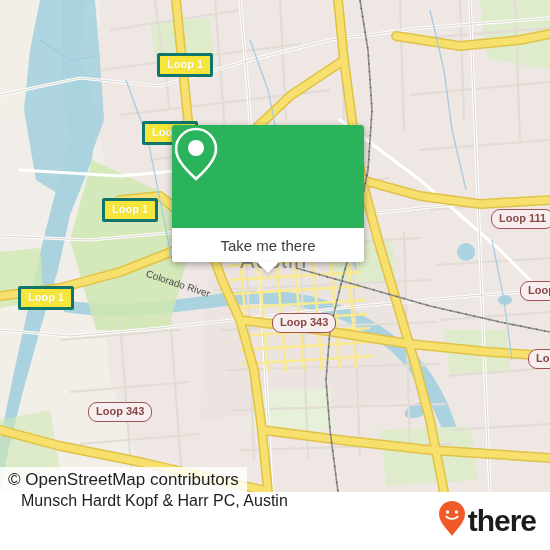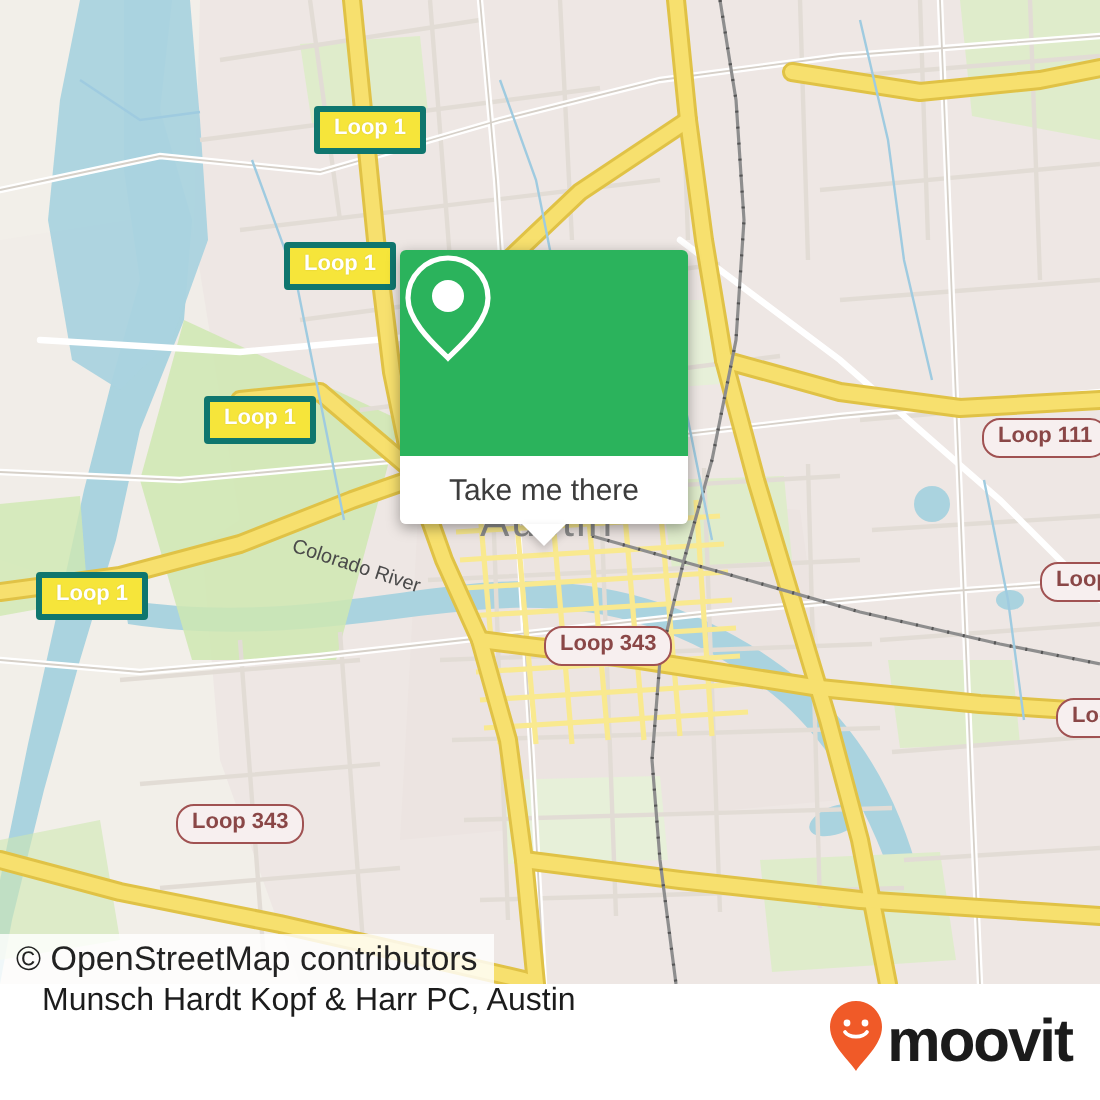--- a/index.html
+++ b/index.html
@@ -45,21 +45,21 @@
   .citylabel{
     position:absolute;
     font-size:22px;
     color:#8a8a8a;
     letter-spacing:1px;
     white-space:nowrap;
   }
 
   
   .popup{
-    position:absolute;left:200px;top:125px;width:144px;
+    position:absolute;left:172px;top:125px;width:192px;
     border-radius:3px;
     box-shadow:0 2px 7px rgba(0,0,0,.35);
     overflow:visible;
     z-index:40;
   }
   .popup-head{
     background:#2bb35c;
     height:103px;
     border-radius:3px 3px 0 0;
     display:flex;align-items:center;justify-content:center;
@@ -267,17 +267,17 @@
     <div class="bottom-title">Munsch Hardt Kopf &amp; Harr PC, Austin</div>
     <div class="moovit">
       <span>
         <svg width="30" height="38" viewBox="0 0 30 38">
           <path d="M15 1 C7.8 1 2 6.8 2 14 C2 23 12 31 15 36 C18 31 28 23 28 14 C28 6.8 22.2 1 15 1 Z" fill="#f05a28"></path>
           <circle cx="10.5" cy="12" r="1.7" fill="#ffffff"></circle>
           <circle cx="19.5" cy="12" r="1.7" fill="#ffffff"></circle>
           <path d="M9.5 16.5 C11.6 19.6 18.4 19.6 20.5 16.5" fill="none" stroke="#ffffff" stroke-width="1.9" stroke-linecap="round"></path>
         </svg>
       </span>
-      <span class="moovit-word">moovit</span>
+      <span class="moovit-word">there</span>
     </div>
   </div>
 
 </div>
 
 </body></html>

